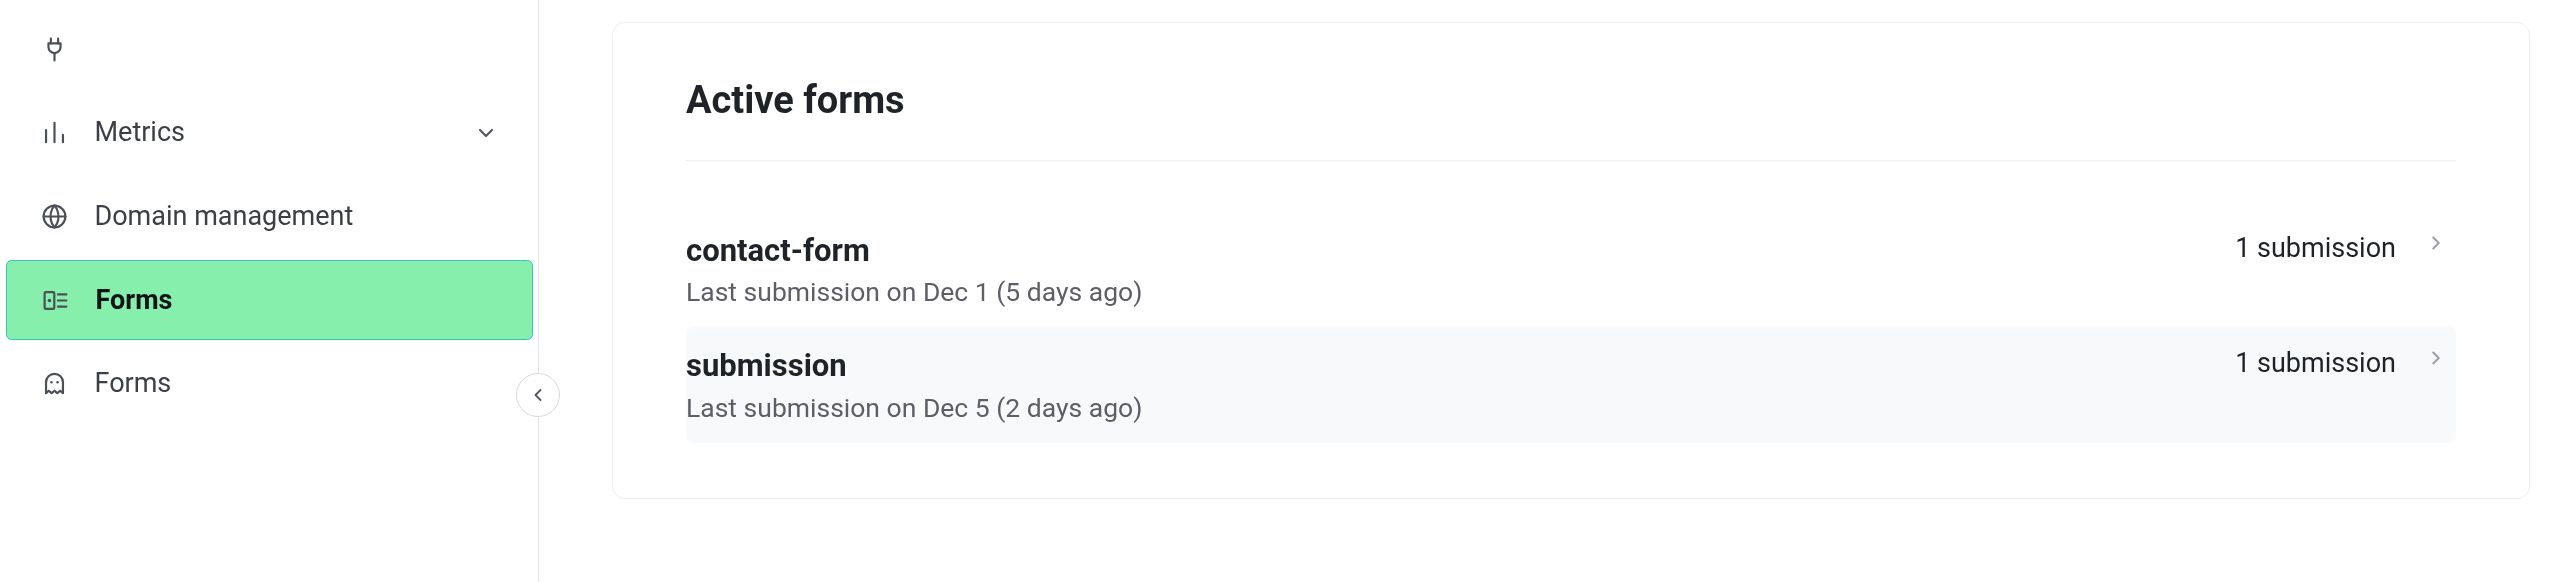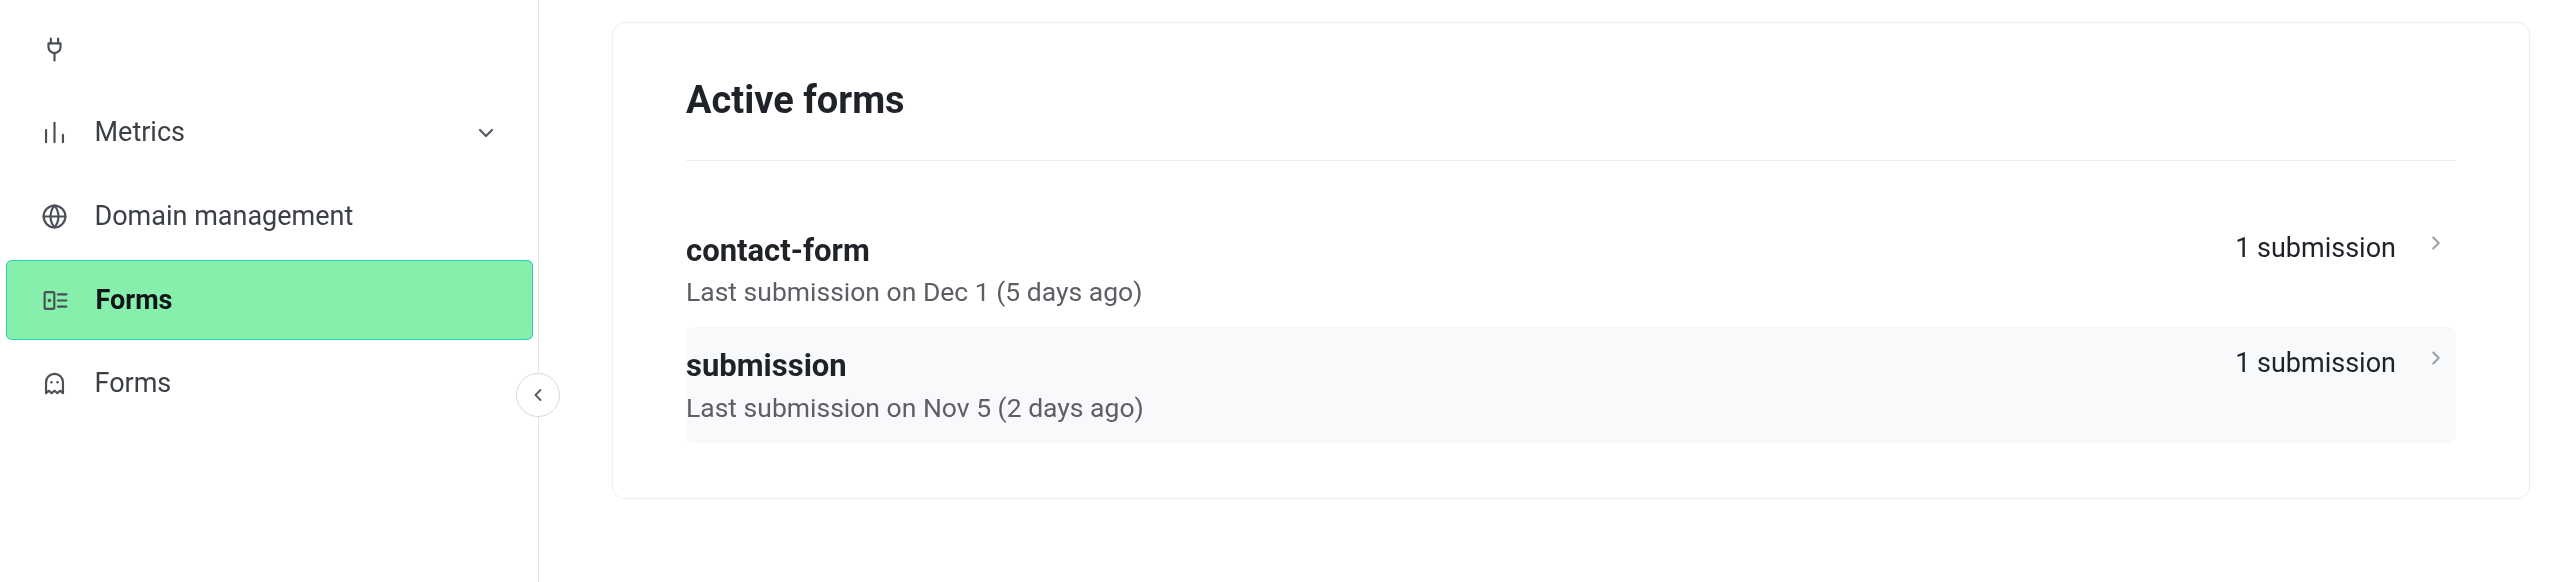--- a/index.html
+++ b/index.html
@@ -225,21 +225,21 @@
           <span class="form-chevron">
             <svg width="22" height="22" viewBox="0 0 24 24" fill="none" stroke="currentColor" stroke-width="2.2" stroke-linecap="round" stroke-linejoin="round">
               <polyline points="9 18 15 12 9 6"></polyline>
             </svg>
           </span>
         </div>
 
         <div class="form-row alt">
           <div class="info">
             <div class="form-name">submission</div>
-            <div class="form-meta">Last submission on Nov 5 (2 days ago)</div>
+            <div class="form-meta">Last submission on Dec 5 (2 days ago)</div>
           </div>
           <div class="form-count">1 submission</div>
           <span class="form-chevron">
             <svg width="22" height="22" viewBox="0 0 24 24" fill="none" stroke="currentColor" stroke-width="2.2" stroke-linecap="round" stroke-linejoin="round">
               <polyline points="9 18 15 12 9 6"></polyline>
             </svg>
           </span>
         </div>
 
       </div>

